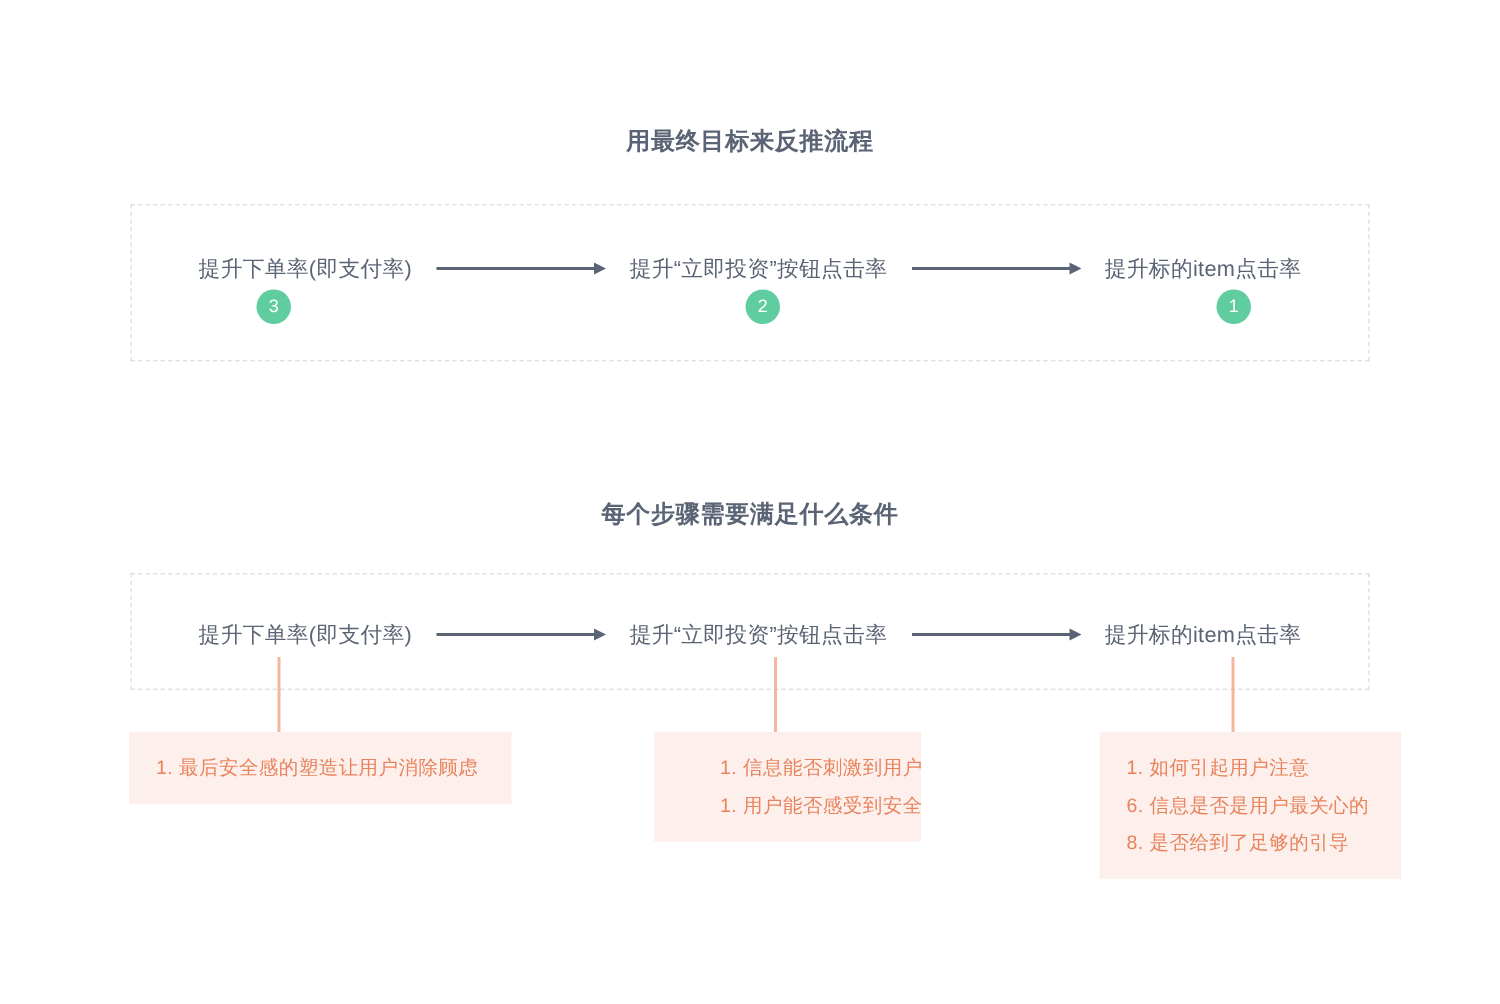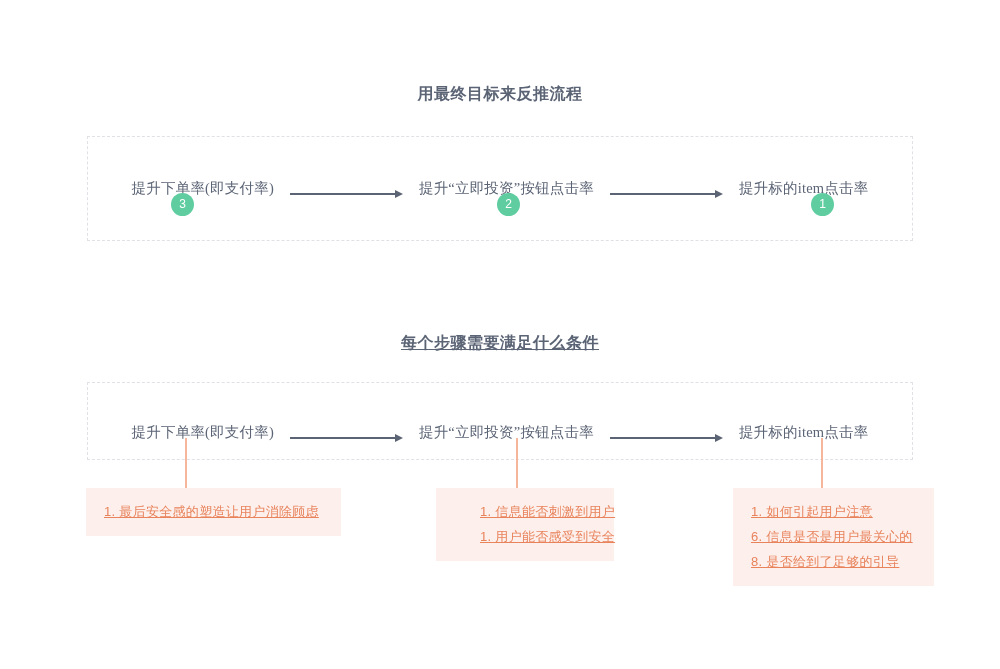--- a/index.html
+++ b/index.html
@@ -28,21 +28,21 @@
     position: absolute;
     width: 100%;
     text-align: center;
     font-size: 16px;
     font-weight: 700;
     color: #5b6475;
     letter-spacing: 0.5px;
     white-space: nowrap;
   }
   #title-1 { top: 84px; }
-  #title-2 { top: 333px; text-decoration: underline; }
+  #title-2 { top: 333px; }
 
   
   .dashed-box {
     position: absolute;
     border: 1px dashed #dfe1e6;
     box-sizing: border-box;
     background: transparent;
   }
   #flow-box-1 {
     left: 87px;
@@ -54,23 +54,22 @@
     left: 87px;
     top: 382px;
     width: 826px;
     height: 78px;
   }
 
   
   .flow-row {
     position: absolute;
     display: flex;
-    align-items: flex-end;
+    align-items: center;
     justify-content: center;
-    font-family: Liberation Serif, serif;
   }
   #flow-row-1 {
     left: 87px;
     top: 160px;
     width: 826px;
     height: 38px;
   }
   #flow-row-2 {
     left: 87px;
     top: 404px;
@@ -149,21 +148,20 @@
   #cond-card-1 { left: 86px;  top: 488px; width: 255px; }
   #cond-card-2 { left: 436px; top: 488px; width: 178px; padding-left: 44px; }
   #cond-card-3 { left: 733px; top: 488px; width: 201px; }
 
   .cond-item {
     font-size: 13px;
     color: #e8835c;
     line-height: 25px;
     white-space: nowrap;
     letter-spacing: 0.3px;
-    text-decoration: underline;
   }
 </style>
 </head>
 <body>
 
 <div class="canvas">
 
   <div class="section-title" id="title-1">用最终目标来反推流程</div>
 
   <div class="dashed-box" id="flow-box-1"></div>

